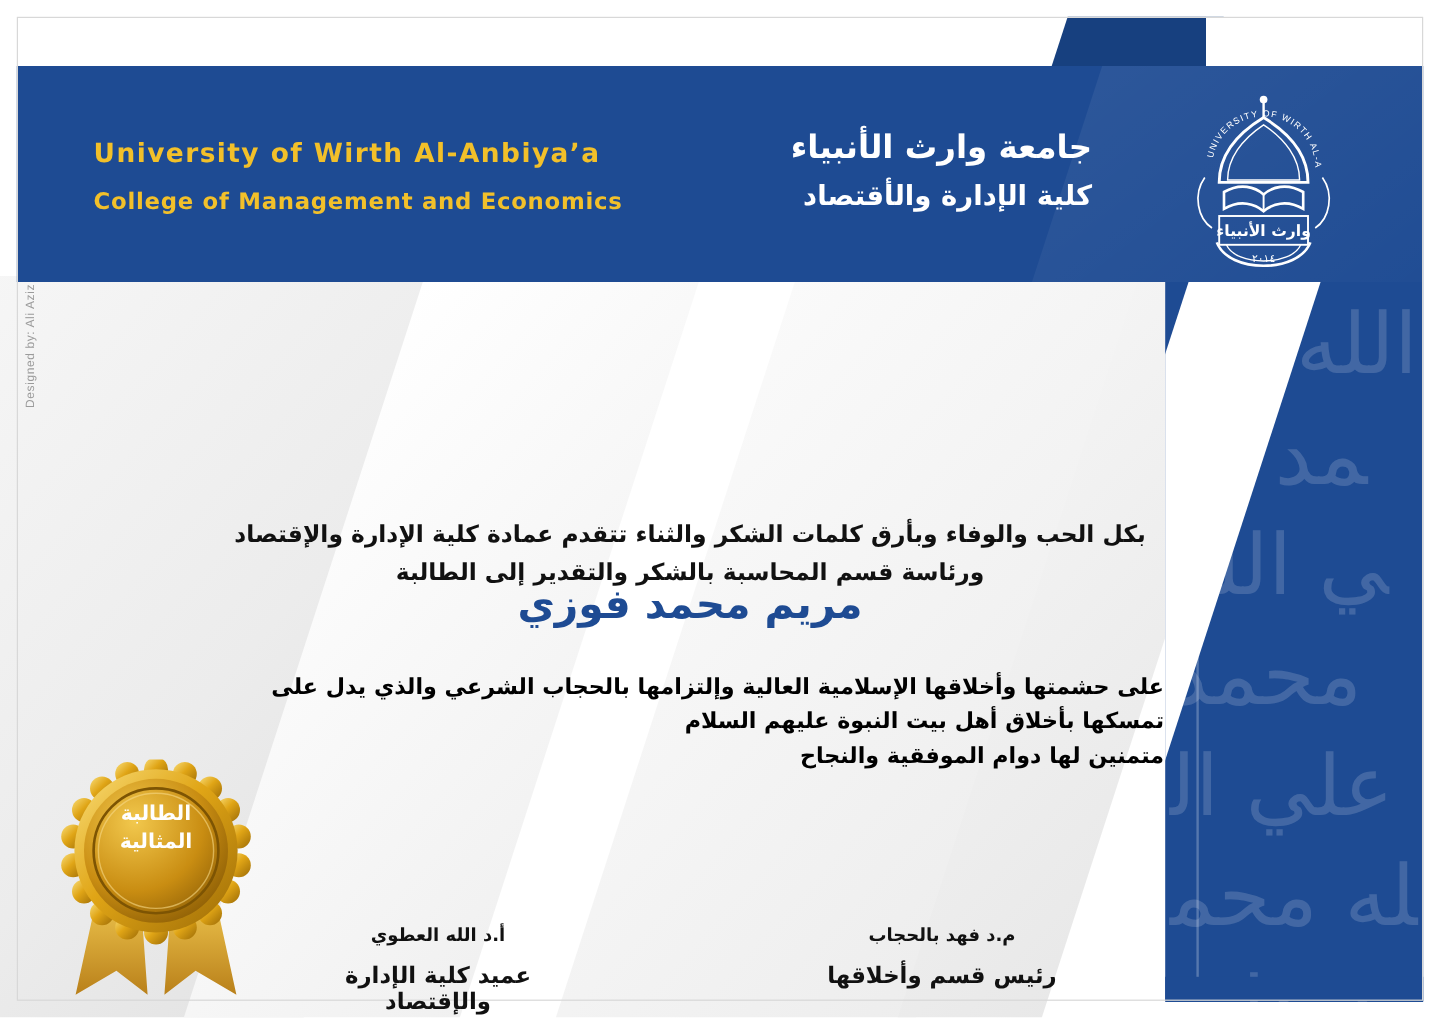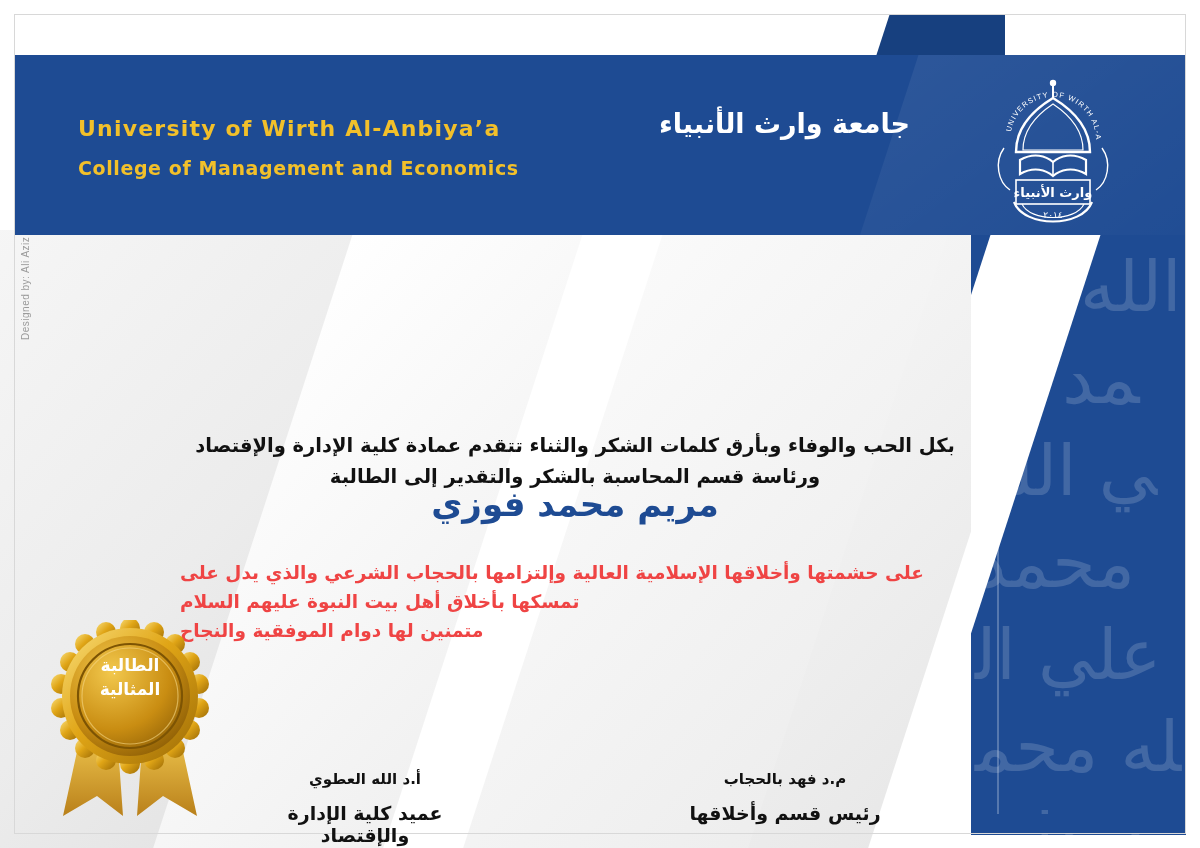--- a/index.html
+++ b/index.html
@@ -227,33 +227,33 @@
     color: #1e4b93;
     font-size: 34px;
     font-weight: bold;
     letter-spacing: 1px;
   }
   .body-text2 {
     position: absolute;
     left: 180px;
     top: 558px;
     width: 790px;
-    text-align: left;
-    direction: rtl;
-    color: #ef4444;
+    text-align: right;
+    direction: rtl;
+    color: #000000;
     font-size: 18.5px;
     font-weight: bold;
     line-height: 29px;
   }
 
   
   .badge {
     position: absolute;
     left: 45px;
-    top: 620px;
+    top: 633px;
     width: 170px;
     height: 200px;
   }
   .badge-text {
     position: absolute;
     left: 0; top: 0;
     width: 170px;
     text-align: center;
     direction: rtl;
     color: #ffffff;
@@ -312,20 +312,21 @@
 
   <div class="outer-frame"></div>
 
   <div class="header-en">
     <div class="line1">University of Wirth Al-Anbiya’a</div>
     <div class="line2">College of Management and Economics</div>
   </div>
 
   <div class="header-ar">
     <div class="line1">جامعة وارث الأنبياء</div>
+    <div class="line2">كلية الإدارة والأقتصاد</div>
   </div>
 
   <div class="seal">
     <svg viewBox="0 0 126 150" width="126" height="150" aria-hidden="true">
       <defs>
         <path id="arcpath" d="M 20,62 A 43,43 0 0 1 106,62"></path>
       </defs>
 
       <path d="M63 6 L63 20" stroke="#ffffff" stroke-width="2" fill="none"></path>
       <circle cx="63" cy="5" r="3.2" fill="#ffffff"></circle>

